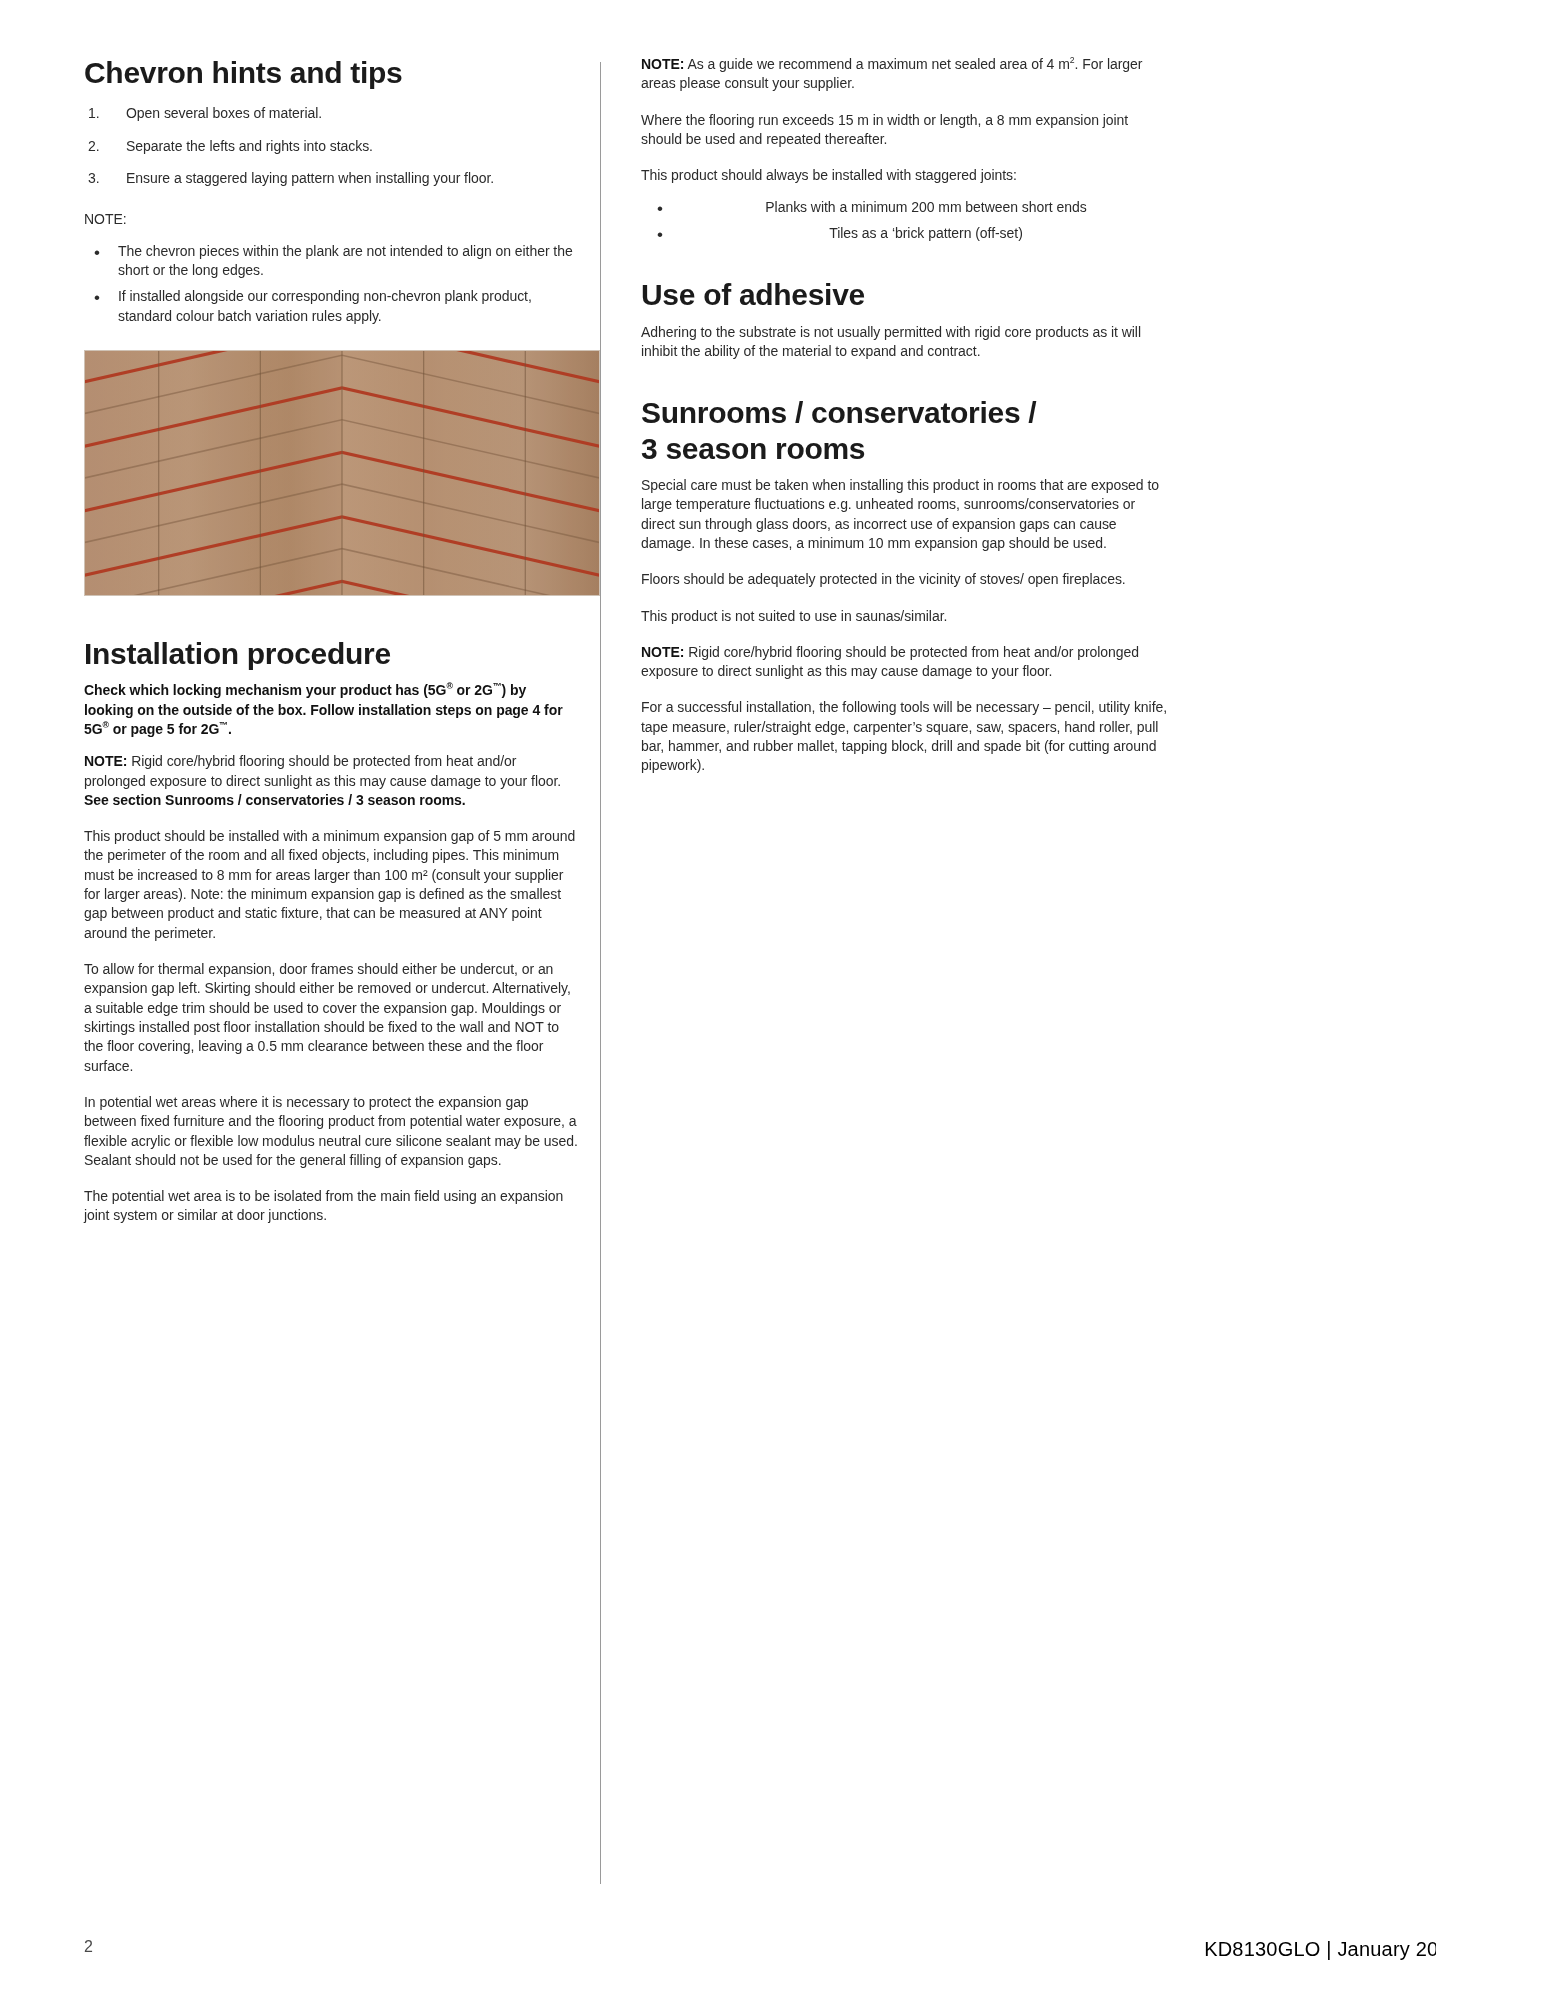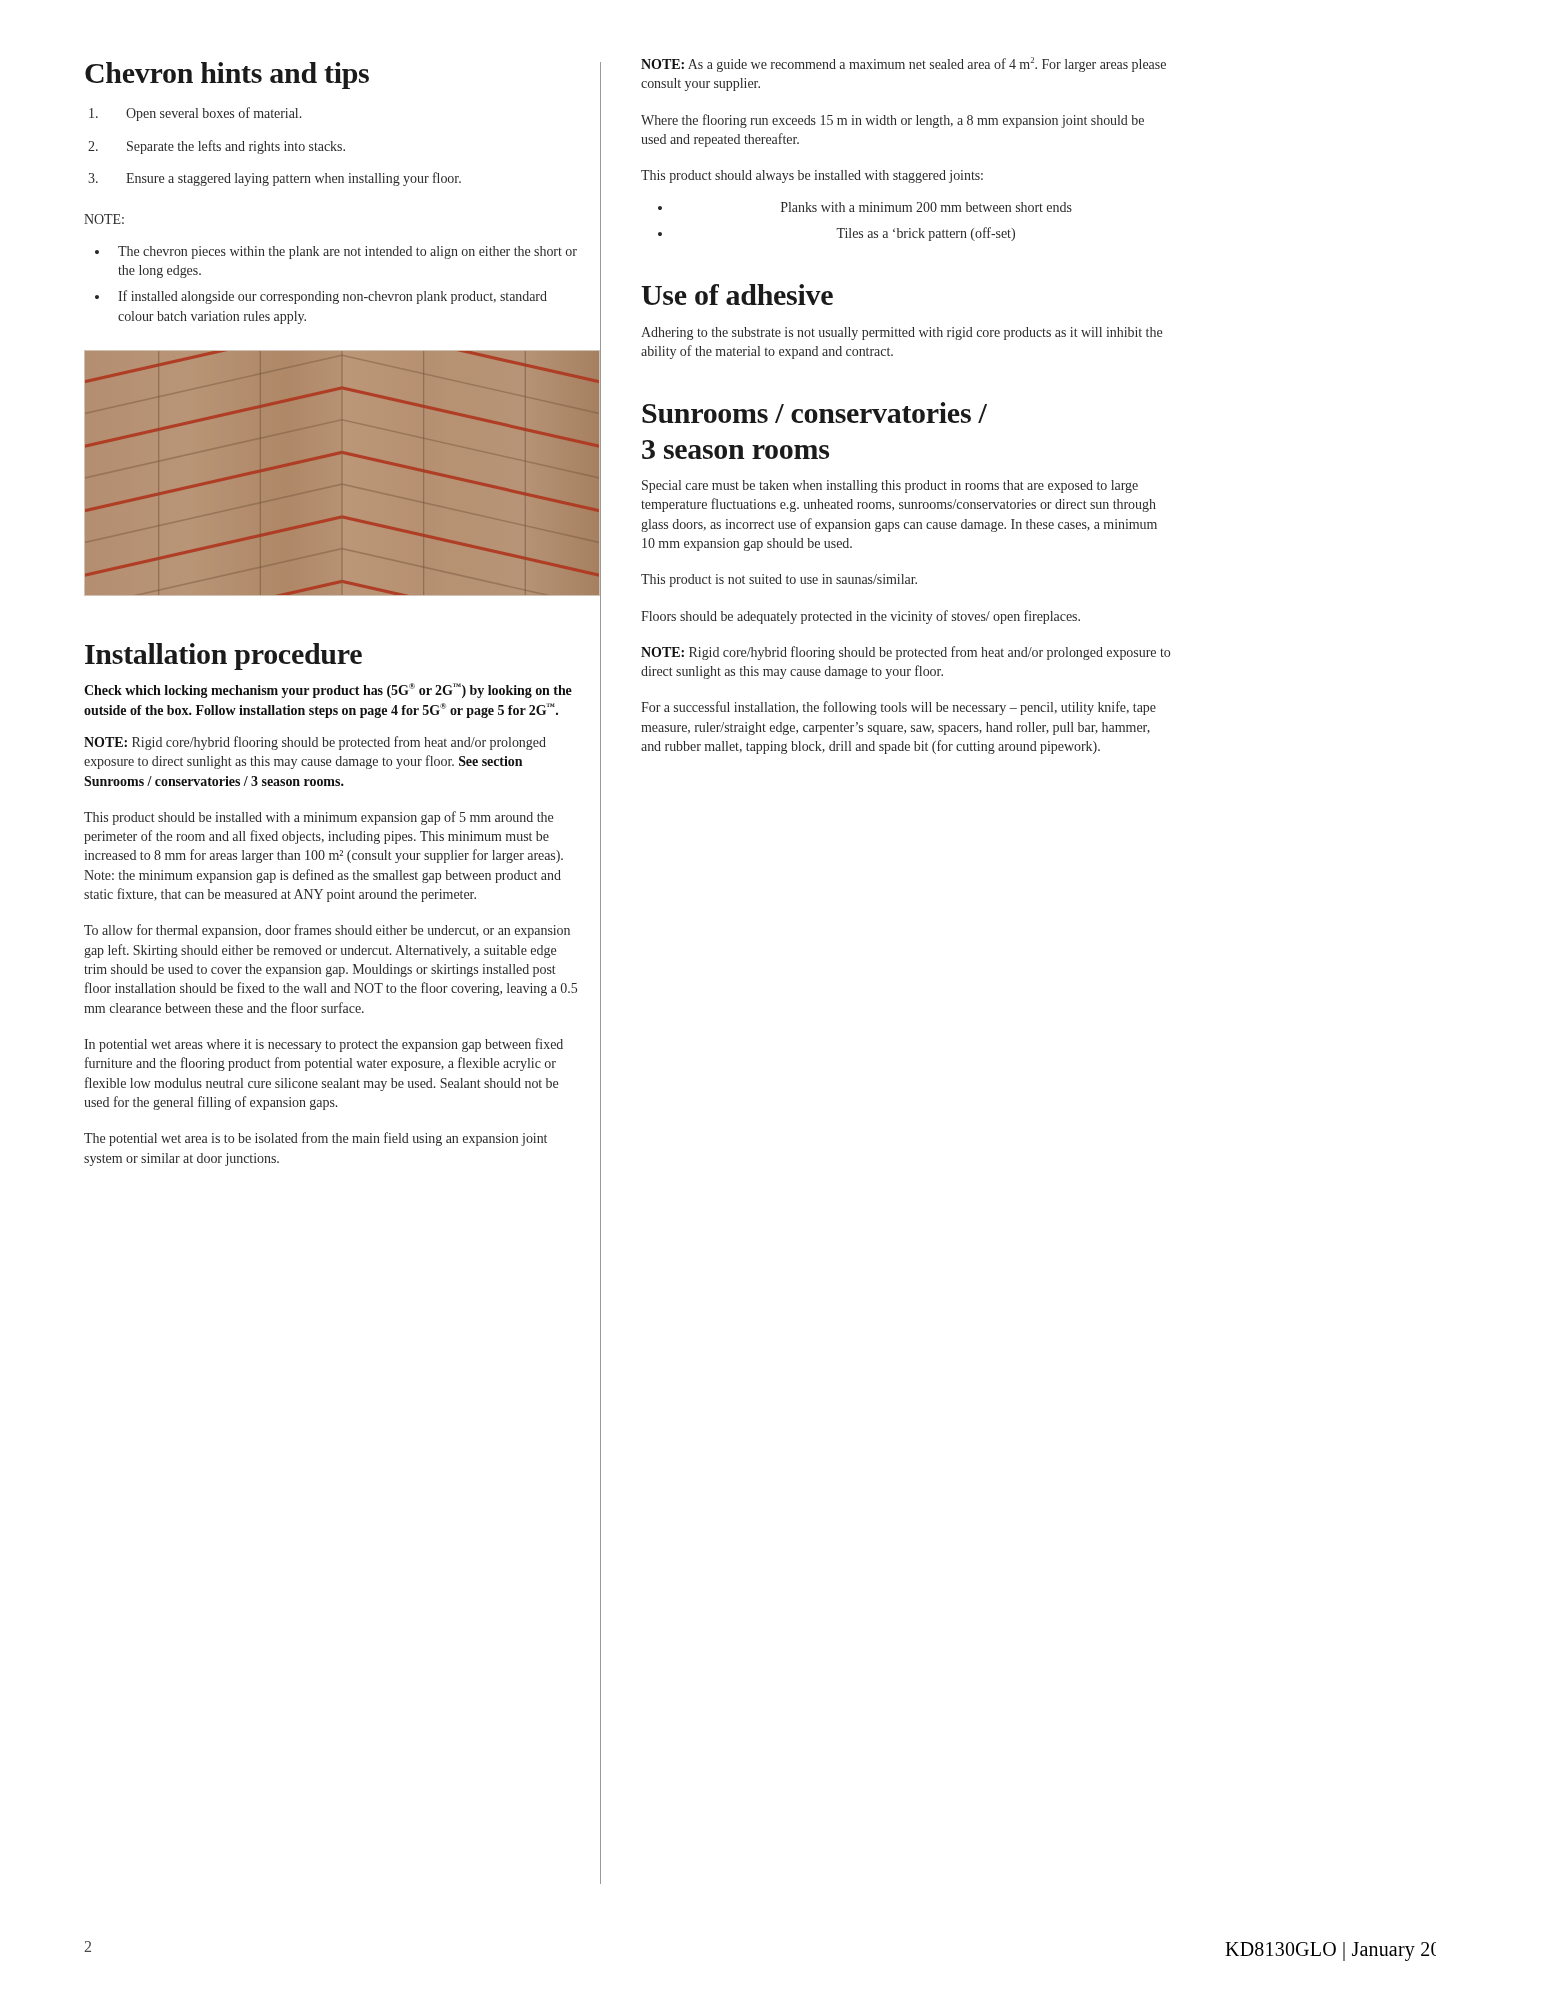--- a/index.html
+++ b/index.html
@@ -8,21 +8,20 @@
     height: 2000px;
     background: #ffffff;
     font-family: "Liberation Sans", sans-serif;
   }
   .page {
     position: relative;
     width: 1436px;
     height: 2000px;
     background: #ffffff;
     overflow: hidden;
-    font-family: Liberation Serif, serif;
   }
   .columns {
     position: absolute;
     left: 0; top: 0;
     width: 1545px;
     height: 2000px;
     display: flex;
     flex-direction: row;
     align-items: flex-start;
   }
@@ -283,22 +282,22 @@
         <li>Tiles as a ‘brick pattern (off-set)</li>
       </ul>
 
 
       <h1 class="section-title tight spaced-top">Use of adhesive</h1>
       <p>Adhering to the substrate is not usually permitted with rigid core products as it will inhibit the ability of the material to expand and contract.</p>
 
       <h1 class="section-title tight spaced-top"><span>Sunrooms / conservatories /</span><br><span>3 season rooms</span></h1>
 
       <p>Special care must be taken when installing this product in rooms that are exposed to large temperature fluctuations e.g. unheated rooms, sunrooms/conservatories or direct sun through glass doors, as incorrect use of expansion gaps can cause damage. In these cases, a minimum 10 mm expansion gap should be used.</p>
+      <p>Floors should be adequately protected in the vicinity of stoves/ open fireplaces.</p>
       <p>This product is not suited to use in saunas/similar.</p>
-      <p>Floors should be adequately protected in the vicinity of stoves/ open fireplaces.</p>
 
       <p><span class="note-label">NOTE:</span><span> Rigid core/hybrid flooring should be protected from heat and/or prolonged exposure to direct sunlight as this may cause damage to your floor.</span></p>
 
       <p>For a successful installation, the following tools will be necessary – pencil, utility knife, tape measure, ruler/straight edge, carpenter’s square, saw, spacers, hand roller, pull bar, hammer, and rubber mallet, tapping block, drill and spade bit (for cutting around pipework).</p>
 
     </div>
   </div>
 
   <div class="footer">
     <span class="pg">2</span>

